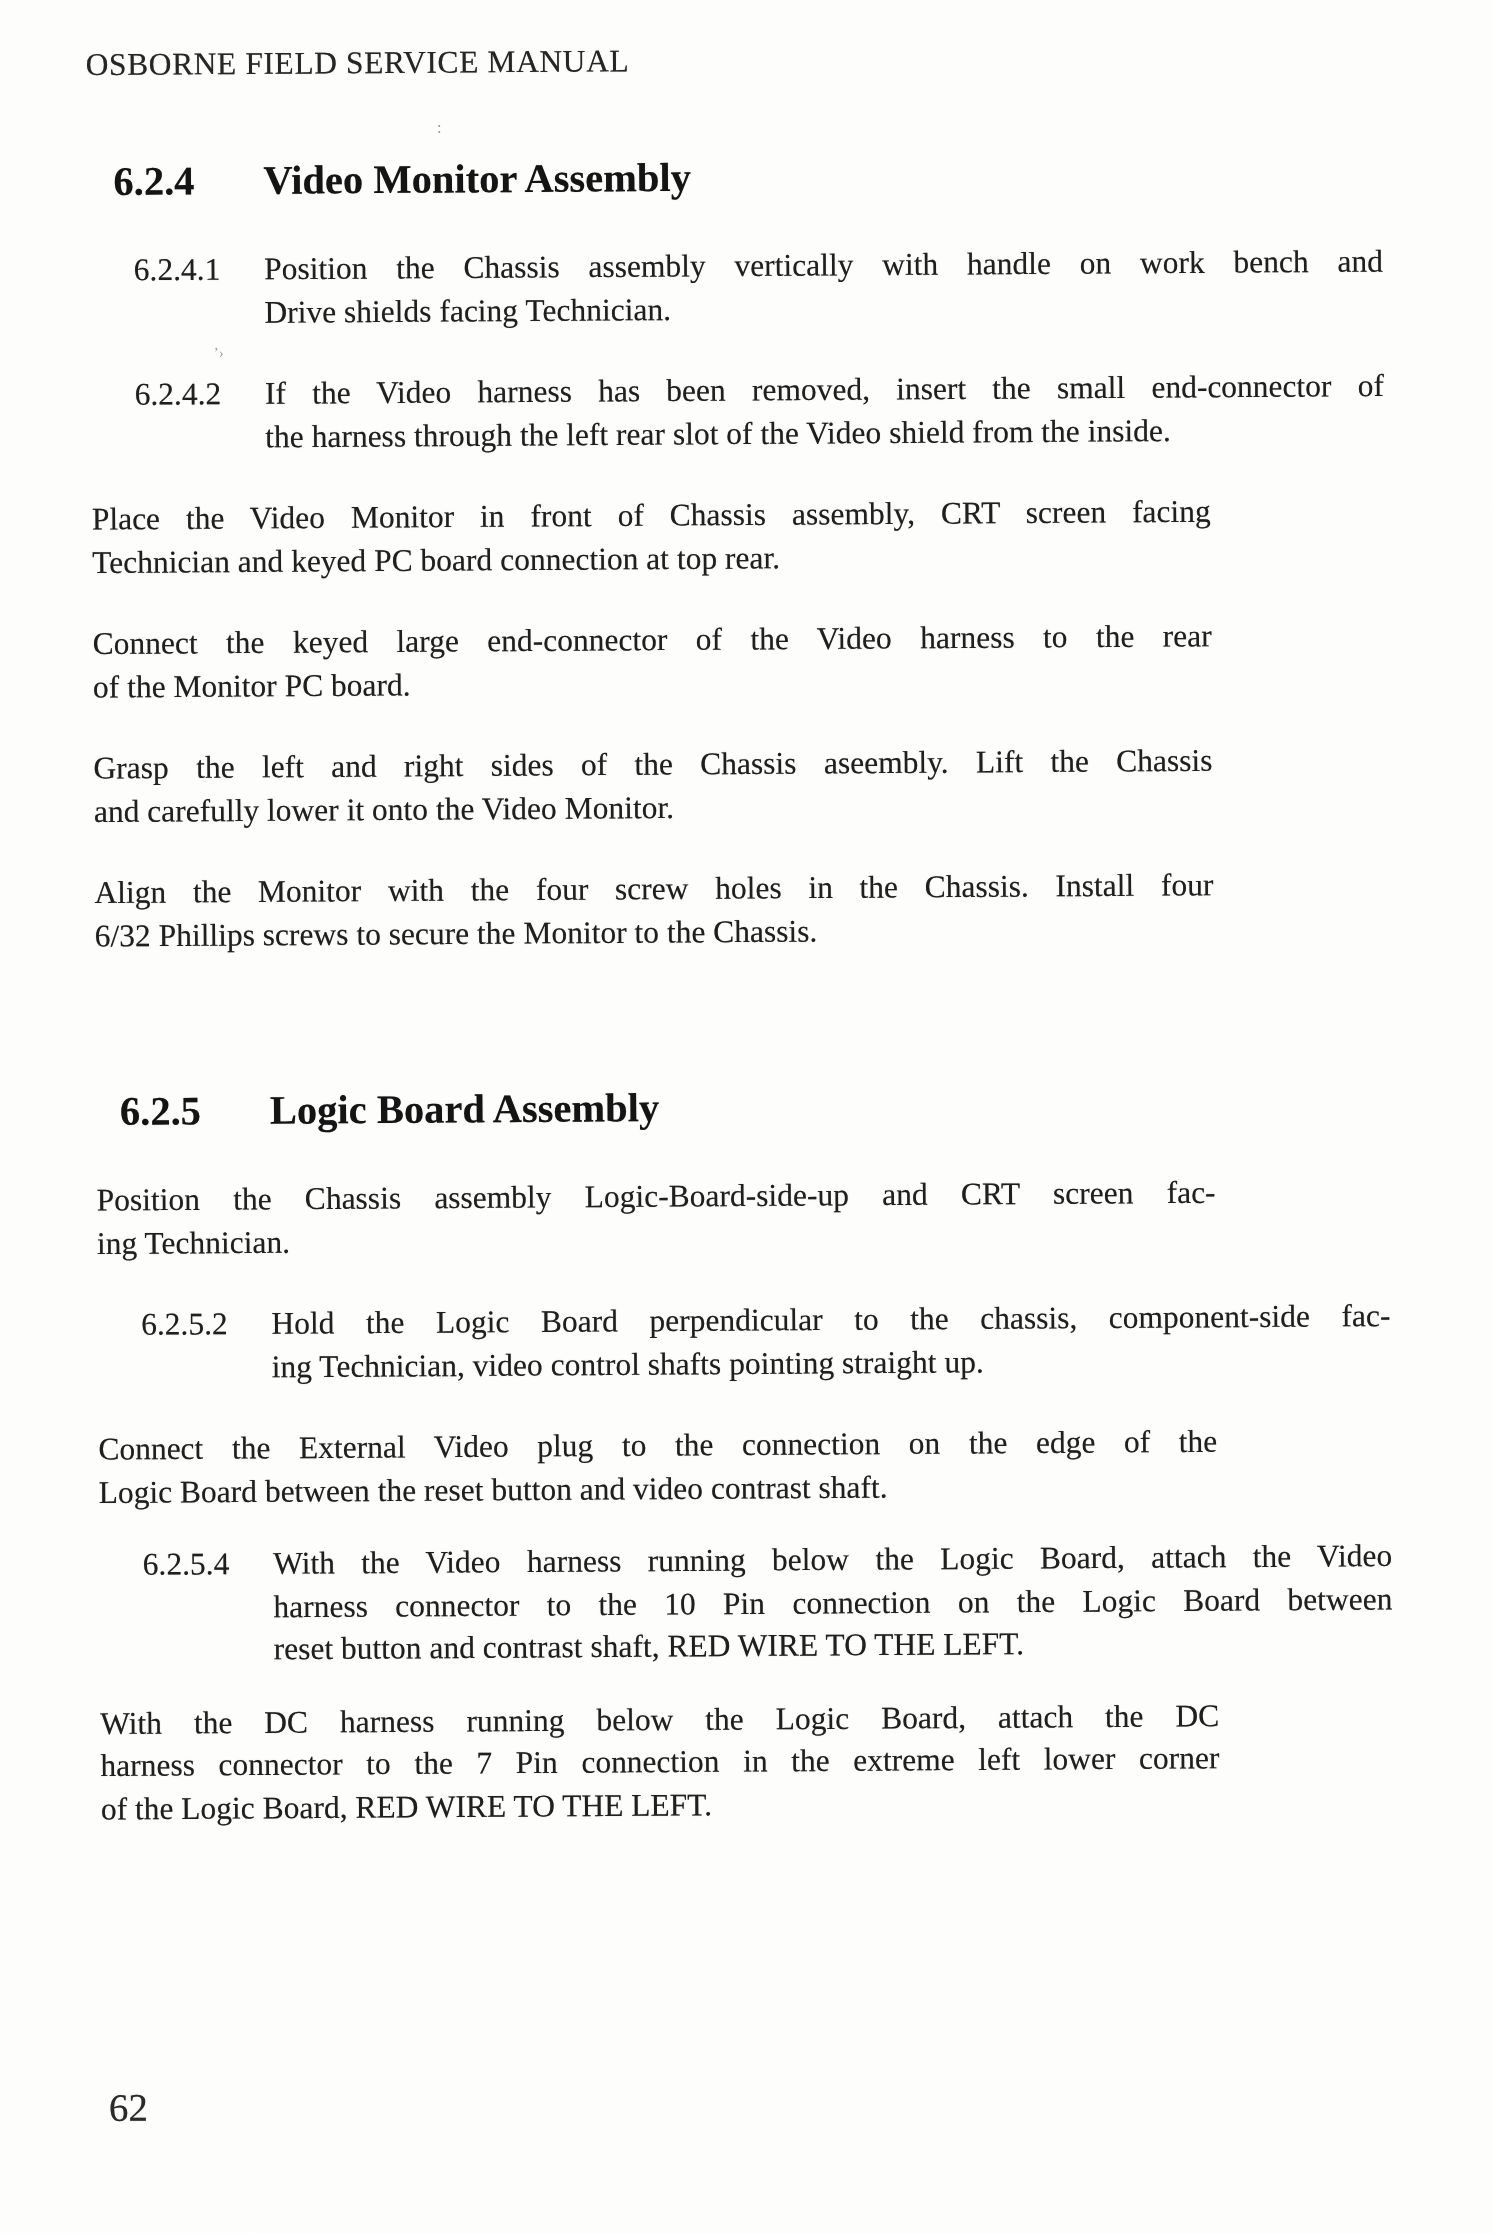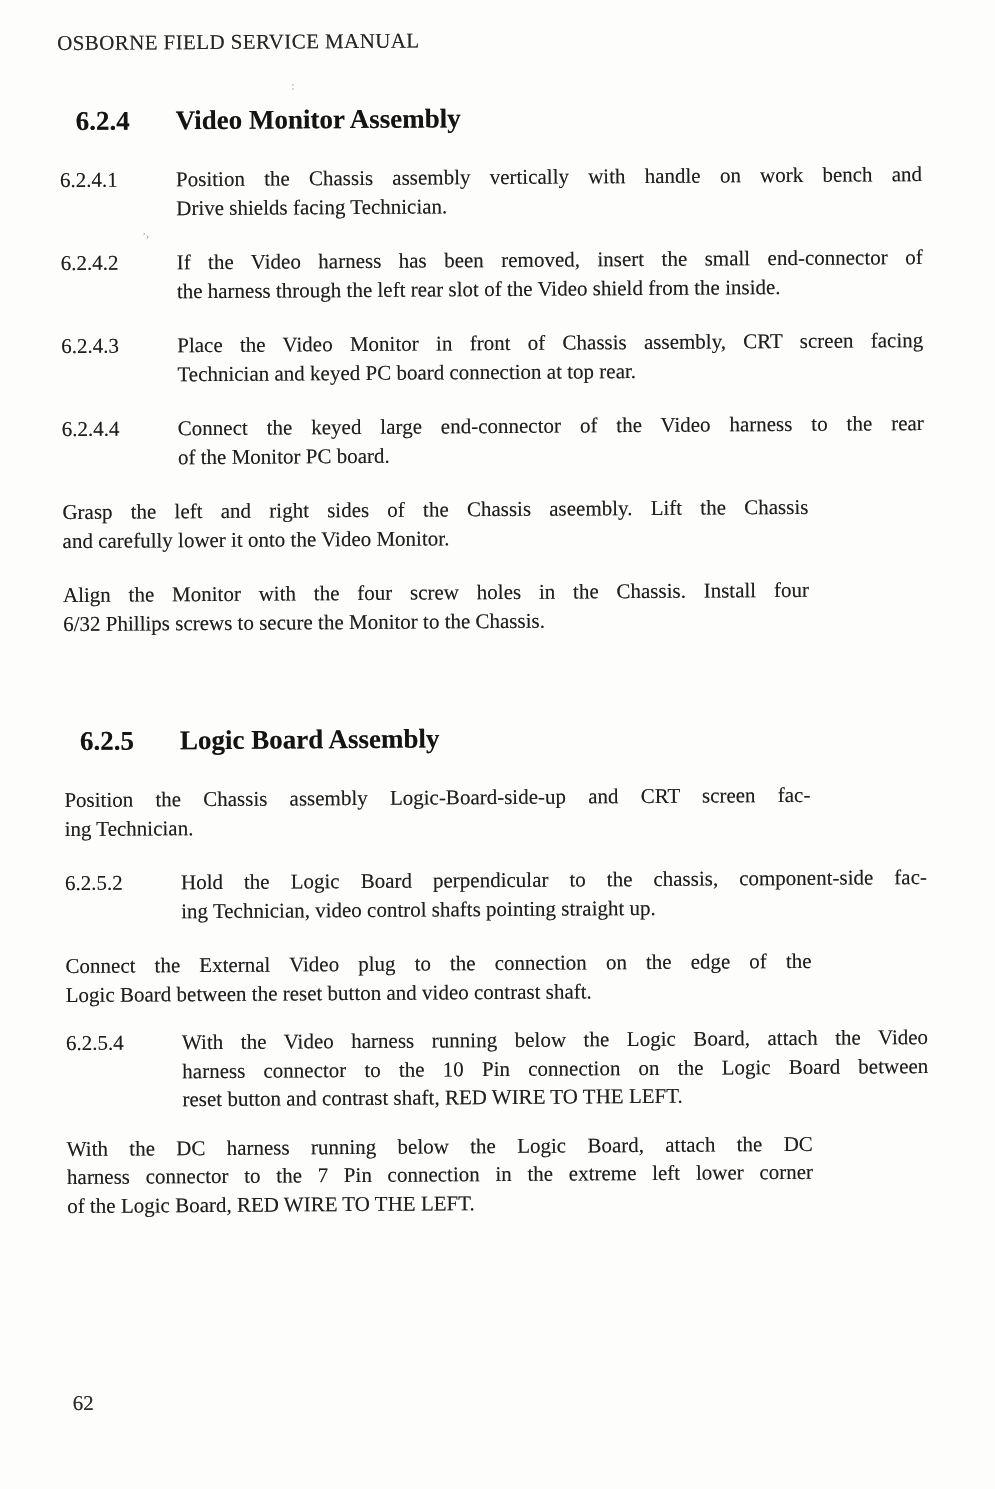--- a/index.html
+++ b/index.html
@@ -46,29 +46,29 @@
   .item {
     display: flex;
     margin-left: 64px;
     margin-top: 26px;
     font-size: 21px;
     line-height: 28.5px;
     color: #1f1f1f;
   }
   .first-item { margin-top: 27px; }
   .tight { margin-top: 20px; }
-  .item-num { width: 116px; flex: none; }
+  .item-num { width: 116px; flex: none; text-align: center; }
   .item-text { width: 746px; flex: none; }
   .line { white-space: normal; }
   .just { text-align: justify; text-align-last: justify; }
   .page-number {
     position: absolute;
     left: 68px;
     top: 1388px;
-    font-size: 21px;
+    font-size: 26px;
     color: #2a2a2a;
     text-shadow: 0 0 0.5px rgba(40,40,40,0.55);
   }
   .artifact {
     position: absolute;
     color: #969696;
     font-size: 11px;
     text-shadow: none;
   }
   .artifact-top { left: 296px; top: 78px; }
@@ -101,29 +101,27 @@
 
       <div class="item">
         <div class="item-num">6.2.4.2</div>
         <div class="item-text">
           <div class="line just">If the Video harness has been removed, insert the small end-connector of</div>
           <div class="line">the harness through the left rear slot of the Video shield from the inside.</div>
         </div>
       </div>
 
       <div class="item">
-        <div class="item-num">6.2.4.3</div>
         <div class="item-text">
           <div class="line just">Place the Video Monitor in front of Chassis assembly, CRT screen facing</div>
           <div class="line">Technician and keyed PC board connection at top rear.</div>
         </div>
       </div>
 
       <div class="item">
-        <div class="item-num">6.2.4.4</div>
         <div class="item-text">
           <div class="line just">Connect the keyed large end-connector of the Video harness to the rear</div>
           <div class="line">of the Monitor PC board.</div>
         </div>
       </div>
 
       <div class="item">
         <div class="item-text">
           <div class="line just">Grasp the left and right sides of the Chassis aseembly. Lift the Chassis</div>
           <div class="line">and carefully lower it onto the Video Monitor.</div>

